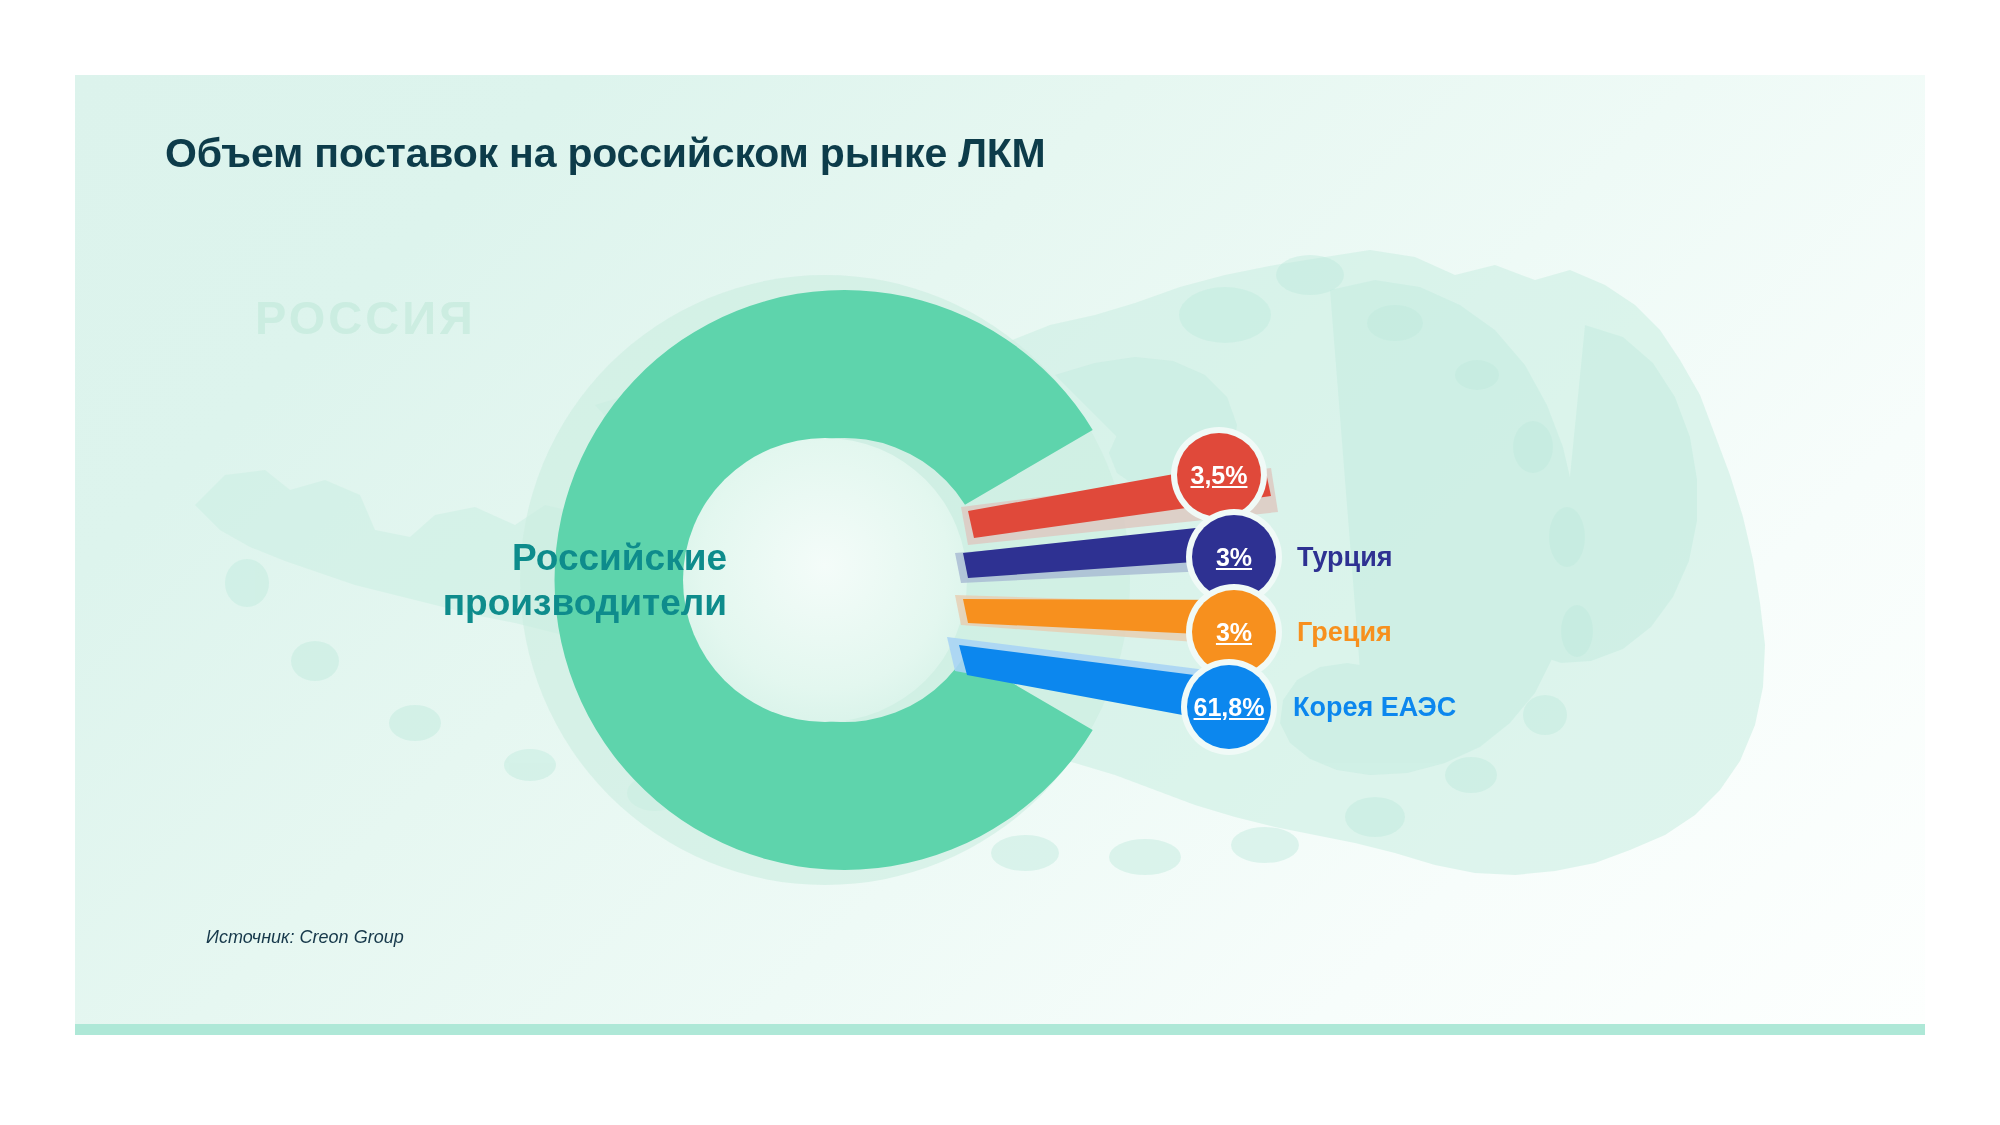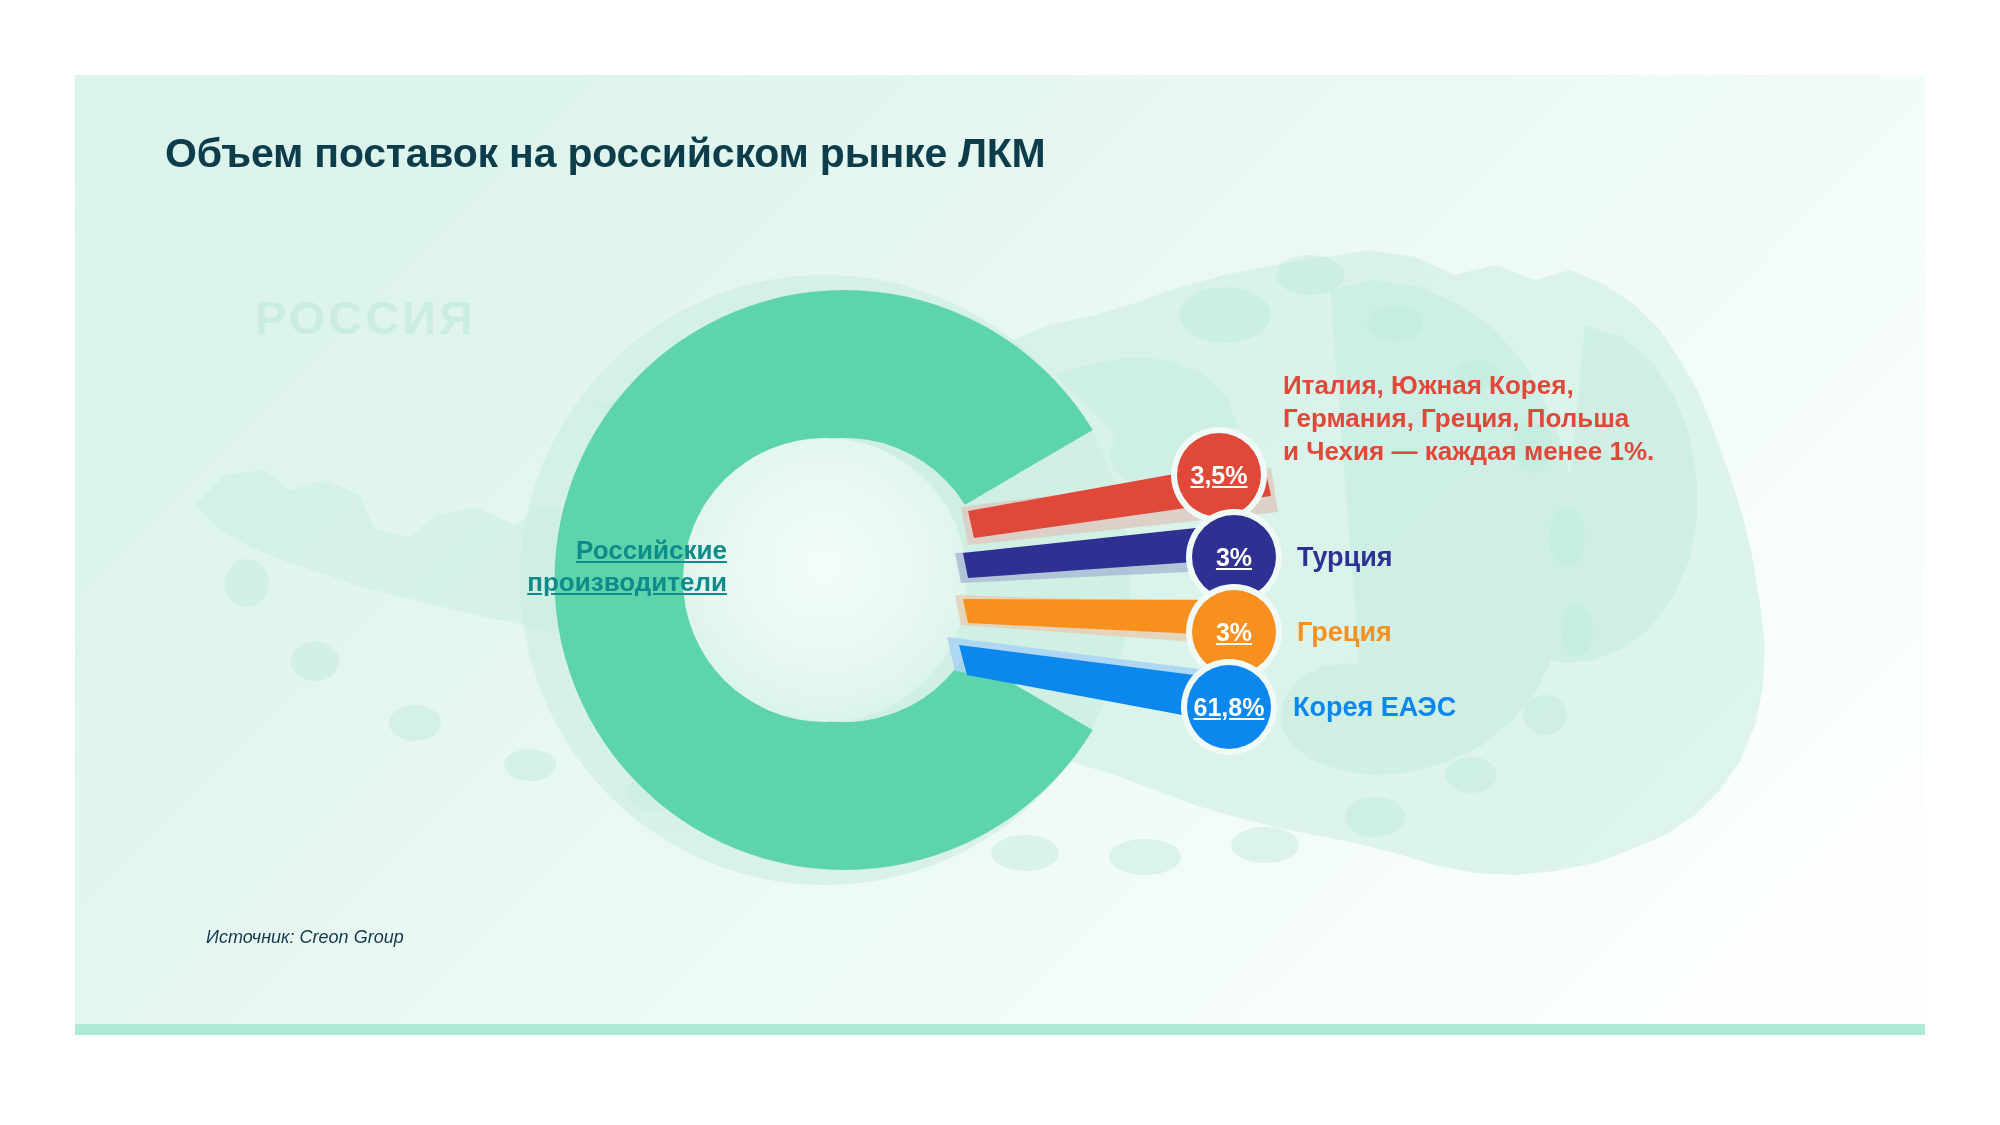--- a/index.html
+++ b/index.html
@@ -108,23 +108,22 @@
 
   
   .side-label {
     position: absolute;
     font-weight: bold;
     line-height: 1.22;
     white-space: pre-line;
   }
   .label-left {
     text-align: right;
-    font-size: 26px;
+    font-size: 37px;
     color: #0e8c8c;
-    text-decoration: underline;
   }
   .label-right {
     text-align: left;
     font-size: 27px;
   }
   .label-multi {
     font-size: 26px;
     line-height: 1.26;
   }
 
@@ -276,23 +275,20 @@
       <span>3%</span>
     </div>
 
     <div class="badge small" style="left: 1112px; top: 590px; background:#0c87ee;">
       <span>61,8%</span>
     </div>
 
     <div class="side-label label-left" style="right: 1198px; top: 460px; width: 360px; color:#0e8c8c;">Российские
 производители</div>
 
-    <div class="side-label label-right label-multi" style="left: 1208px; top: 294px; width: 480px; color:#e0493a;">Италия, Южная Корея,
-Германия, Греция, Польша
-и Чехия — каждая менее 1%.</div>
 
     <div class="side-label label-right" style="left: 1222px; top: 466px; color:#2e3192;">Турция</div>
 
     <div class="side-label label-right" style="left: 1222px; top: 541px; color:#f7901e;">Греция</div>
 
     <div class="side-label label-right" style="left: 1218px; top: 616px; color:#0c87ee;">Корея ЕАЭС</div>
 
     <div class="source">Источник: Creon Group</div>
   </div>
 

